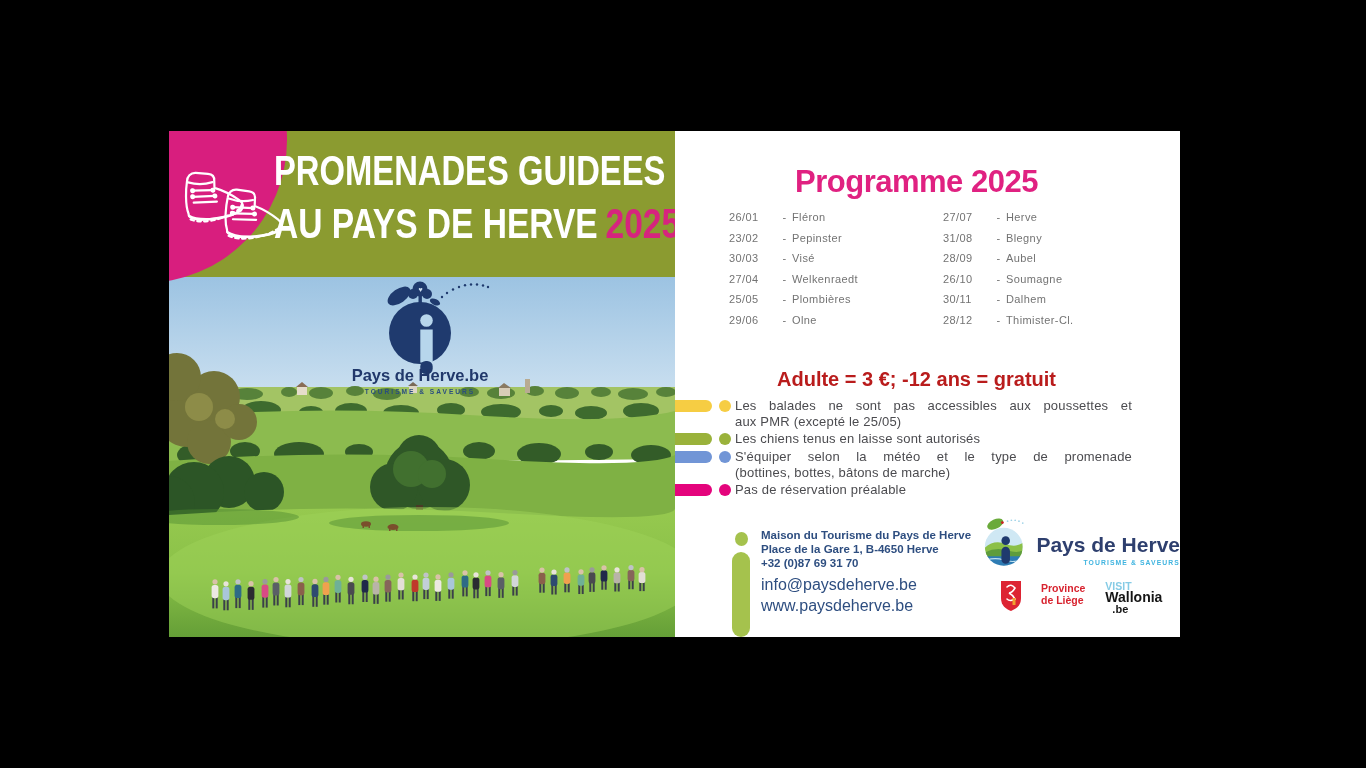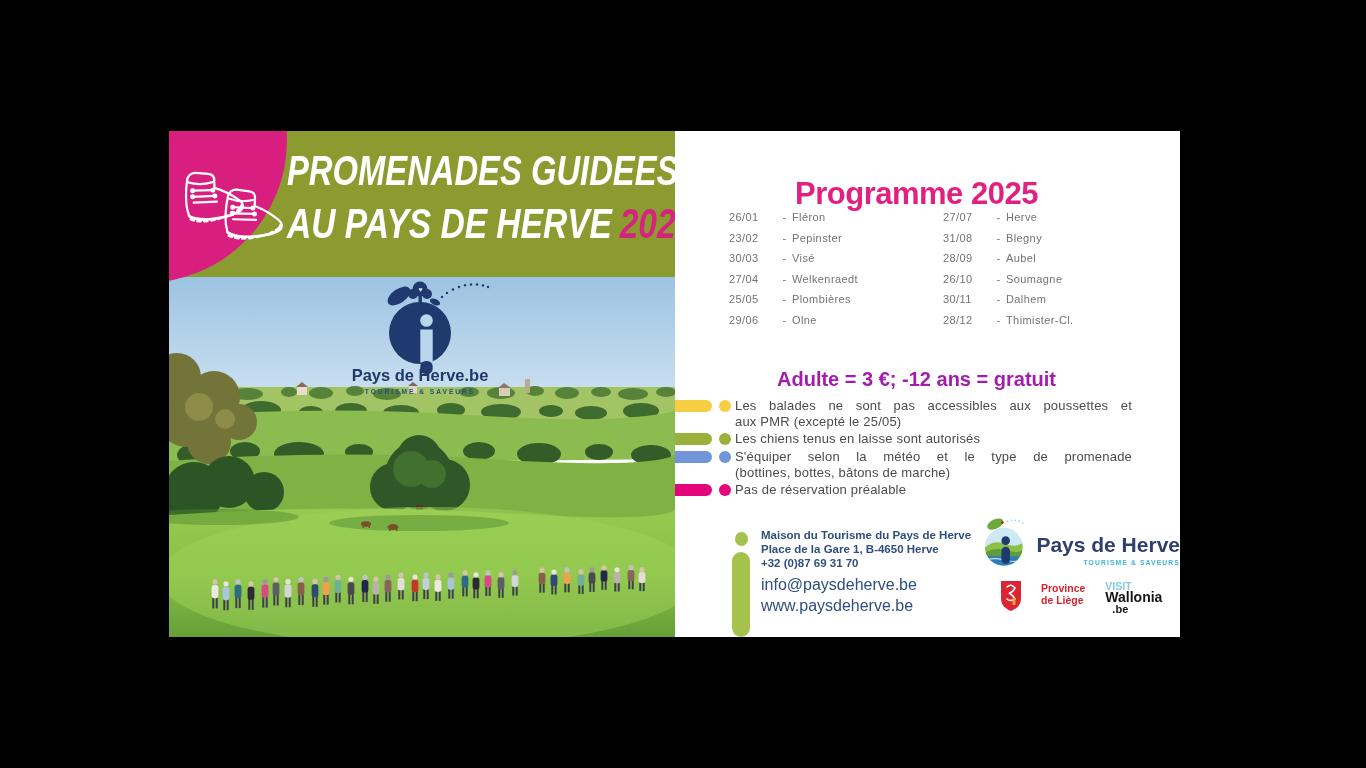--- a/index.html
+++ b/index.html
@@ -6,39 +6,39 @@
   body{width:1366px;height:768px;position:relative;overflow:hidden;
        font-family:"Liberation Sans", sans-serif;}
   .flyer{position:absolute;left:169px;top:131px;width:1011px;height:506px;
          background:#fff;overflow:hidden;}
   
   .left{position:absolute;left:0;top:0;width:506px;height:506px;overflow:hidden;}
   .band{position:absolute;left:0;top:0;width:506px;height:146px;background:#8b9b30;}
   .pink-circle{position:absolute;left:-168px;top:-134px;width:286px;height:286px;
                border-radius:50%;background:#d81e7e;z-index:2;}
   .boots{position:absolute;left:8px;top:22px;z-index:3;}
-  .titles{position:absolute;left:118px;top:16px;z-index:3;font-style:italic;}
+  .titles{position:absolute;left:105px;top:16px;z-index:3;}
   .t1,.t2{font-weight:800;color:#fff;white-space:nowrap;transform:scaleX(0.78);
           transform-origin:left center;letter-spacing:0;}
   .t1{font-size:42px;height:48px;line-height:48px;}
   .t2{font-size:43px;height:48px;line-height:48px;margin-top:4px;}
   .t2 .yr{color:#d6247e;margin-left:10px;}
   .photo{position:absolute;left:0;top:146px;width:506px;height:360px;}
   
   .right{position:absolute;left:506px;top:0;width:505px;height:506px;background:#fff;}
   .prog-title{position:absolute;top:33px;left:0;right:22px;text-align:center;
-              font-size:31px;font-weight:800;color:#e02181;letter-spacing:-0.5px;margin-top:12px;}
+              font-size:31px;font-weight:800;color:#e02181;letter-spacing:-0.5px;}
   .sched{position:absolute;top:76px;left:54px;right:8px;display:flex;}
   .sched .c1{width:214px;}
   .srow{display:flex;font-size:11px;line-height:20.6px;color:#737373;
         font-weight:400;letter-spacing:0.4px;white-space:nowrap;}
   .srow .d{width:48px;}
   .srow .dash{width:15px;text-align:center;}
   .price{position:absolute;top:237px;left:0;right:22px;text-align:center;
-         font-size:20px;font-weight:800;color:#a21caf;}
+         font-size:20px;font-weight:800;color:#b91c1c;}
   .notes{position:absolute;top:267px;left:0;right:0;}
   .note{position:relative;padding:0 48px 0 60px;margin-bottom:1px;
         font-size:13px;line-height:16.2px;color:#4b4b4f;letter-spacing:0.2px;}
   .note .line{text-align:left;}
   .note .line.just{text-align:justify;text-align-last:justify;}
   .note .pill{position:absolute;left:0;top:2px;width:37px;height:12px;
               border-radius:0 6px 6px 0;}
   .note .dot{position:absolute;left:44px;top:2px;width:12px;height:12px;border-radius:50%;}
   
   .imark-dot{position:absolute;left:60px;top:401px;width:13px;height:14px;

